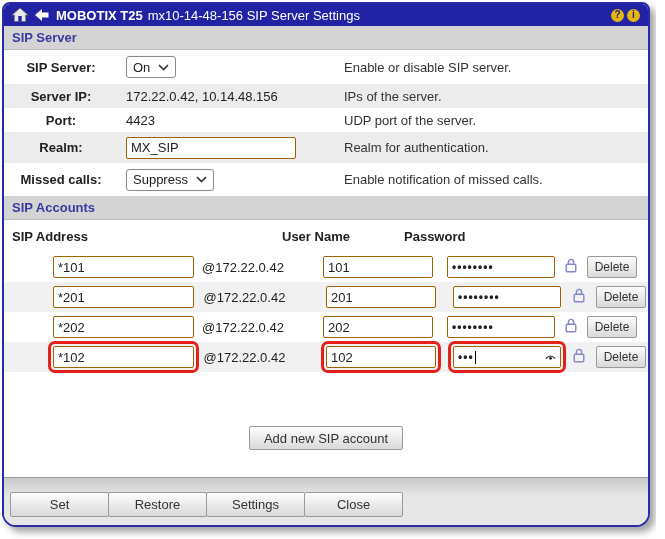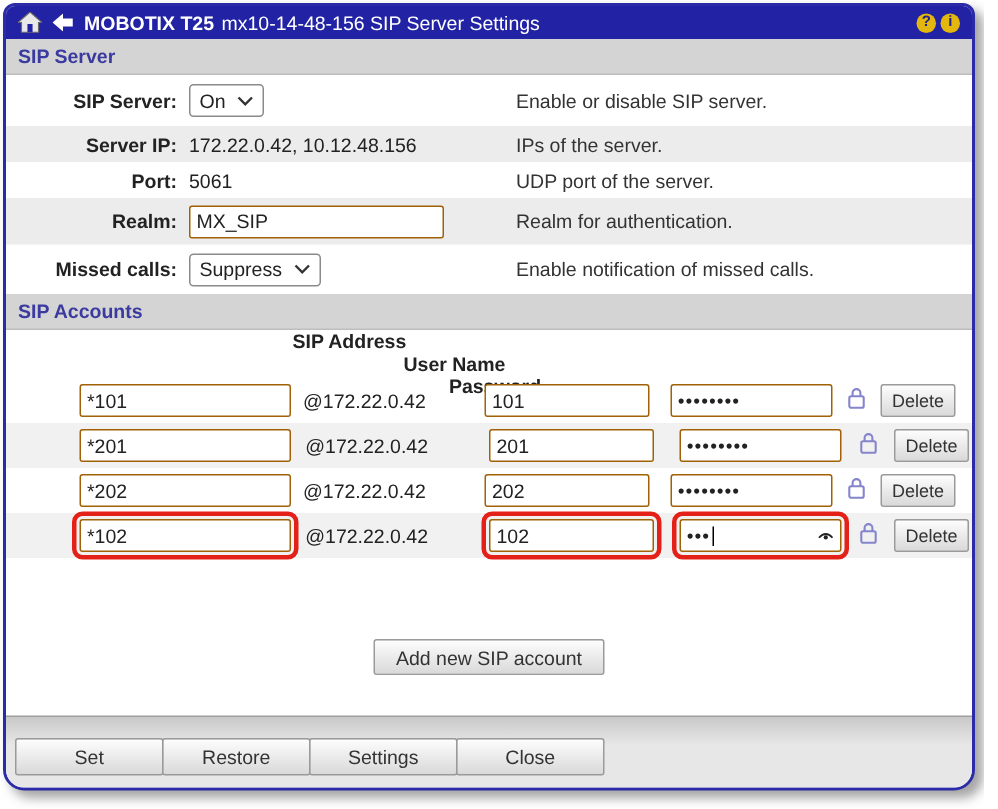--- a/index.html
+++ b/index.html
@@ -18,34 +18,34 @@
   .round-icon{width:13px;height:13px;border-radius:50%;background:#e3b70d;color:#22228c;
     font-size:10px;font-weight:bold;display:flex;align-items:center;justify-content:center;
     margin-left:3px;cursor:pointer;line-height:1;}
   .tb-right{margin-left:auto;display:flex;align-items:center;}
   
   .section-header{background:#d4d4d4;color:#3a3aa0;font-size:13px;font-weight:bold;
     padding:4px 8px;border-bottom:1px solid #bdbdbd;}
   
   .form-row{display:flex;align-items:center;font-size:13px;color:#222;}
   .form-row.alt{background:#ececec;}
-  .f-label{width:114px;text-align:right;font-weight:bold;padding-right:8px;flex:none;}
+  .f-label{width:114px;text-align:center;font-weight:bold;padding-right:8px;flex:none;}
   .f-value{width:218px;flex:none;display:flex;align-items:center;}
   .f-desc{flex:1;color:#333;}
   .h34{height:34px}.h24{height:24px}.h31{height:31px}.h33{height:33px}
   
   .txt{height:18px;border:1px solid #a16207;border-radius:2px;background:#fff;
     font-family:"Liberation Sans",sans-serif;font-size:13px;color:#222;padding:1px 4px;box-sizing:content-box;}
   .selectbox{display:inline-flex;align-items:center;gap:8px;border:1px solid #8a8a8a;border-radius:3px;
     background:#fff;height:20px;padding:0 6px;font-size:13px;color:#222;cursor:pointer;}
   .chev{display:inline-flex;}
   .btn{background:linear-gradient(#fdfdfd,#e9e9e9 55%,#d9d9d9);border:1px solid #9a9a9a;
     border-radius:2px;font-family:"Liberation Sans",sans-serif;font-size:13px;color:#333;cursor:pointer;}
   
-  .acc-header{display:flex;align-items:center;height:32px;padding-left:8px;font-size:13px;font-weight:bold;color:#222;flex-direction:column;}
+  .acc-header{display:flex;align-items:center;height:32px;padding-left:8px;font-size:13px;font-weight:bold;color:#222;}
   .ah1{width:270px;flex:none;}
   .ah2{width:122px;flex:none;}
   .ah3{flex:1;}
   .acc-row{display:flex;align-items:center;height:30px;padding-left:8px;font-size:13px;color:#222;}
   .acc-row.alt{background:#f1f1f1;justify-content:space-between;}
   .c1{width:139px;flex:none;padding-left:41px;}
   .c1 .txt{width:131px;}
   .c2{width:131px;flex:none;padding-left:10px;box-sizing:border-box;color:#222;}
   .c3{width:110px;flex:none;}
   .c3 .txt{width:100px;}
@@ -108,27 +108,27 @@
                 <polyline points="1,1 5.5,5.5 10,1" fill="none" stroke="#333" stroke-width="1.6"></polyline>
               </svg>
           </span>
         </span>
       </div>
       <div class="f-desc">Enable or disable SIP server.</div>
     </div>
 
     <div class="form-row h24 alt">
       <div class="f-label">Server IP:</div>
-      <div class="f-value">172.22.0.42, 10.12.48.156</div>
+      <div class="f-value">172.22.0.42, 10.14.48.156</div>
       <div class="f-desc">IPs of the server.</div>
     </div>
 
     <div class="form-row h24">
       <div class="f-label">Port:</div>
-      <div class="f-value">5061</div>
+      <div class="f-value">4423</div>
       <div class="f-desc">UDP port of the server.</div>
     </div>
 
     <div class="form-row h31 alt">
       <div class="f-label">Realm:</div>
       <div class="f-value">
         <input class="txt" style="width: 160px;" value="MX_SIP">
       </div>
       <div class="f-desc">Realm for authentication.</div>
     </div>

